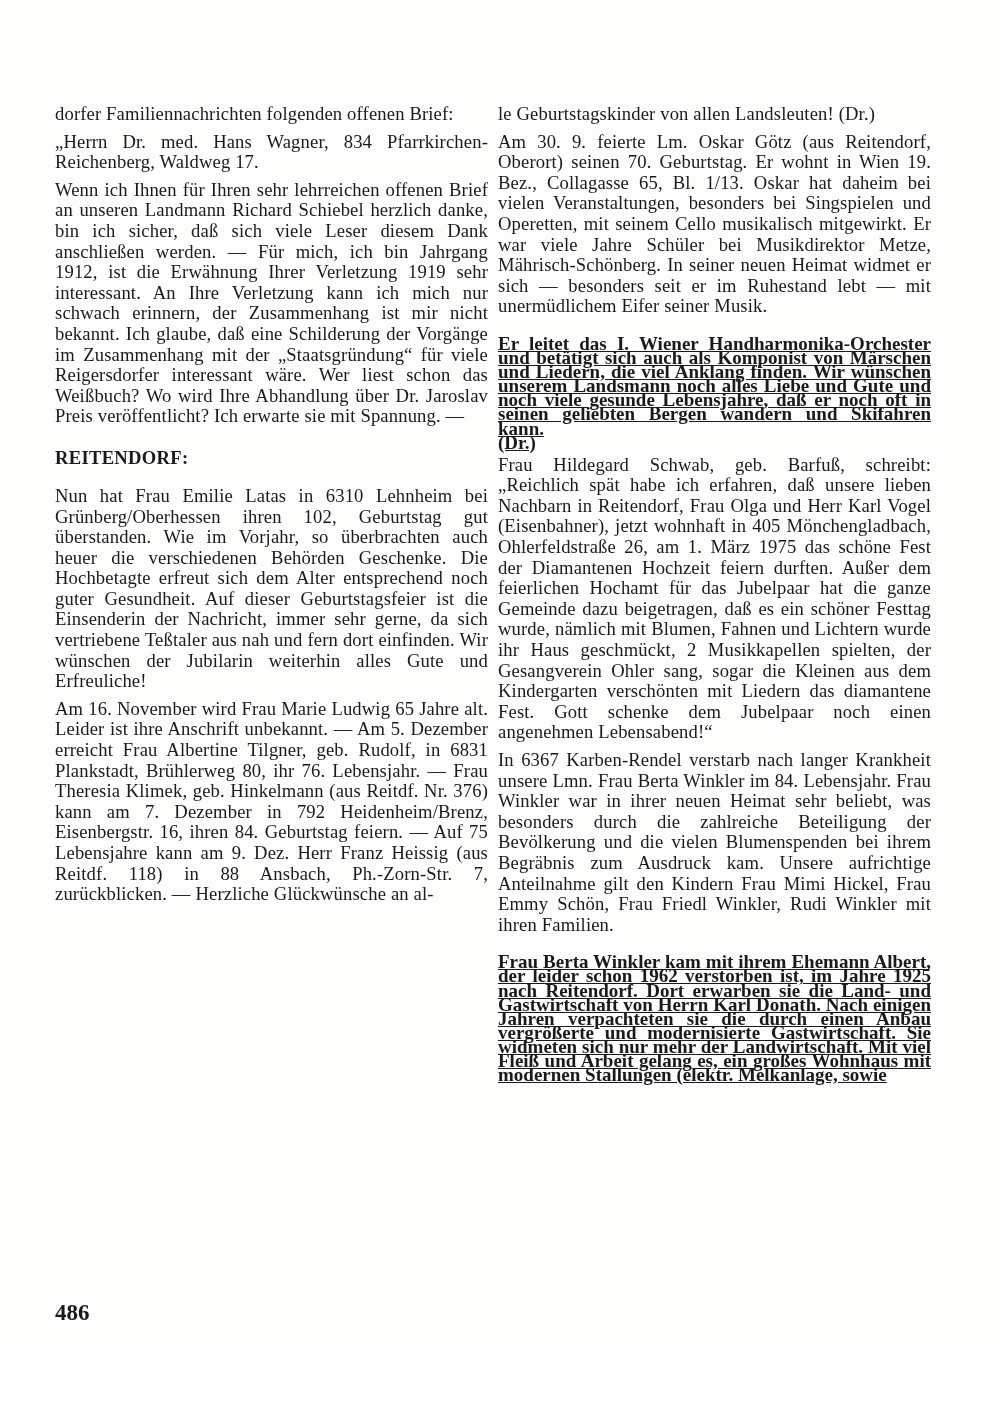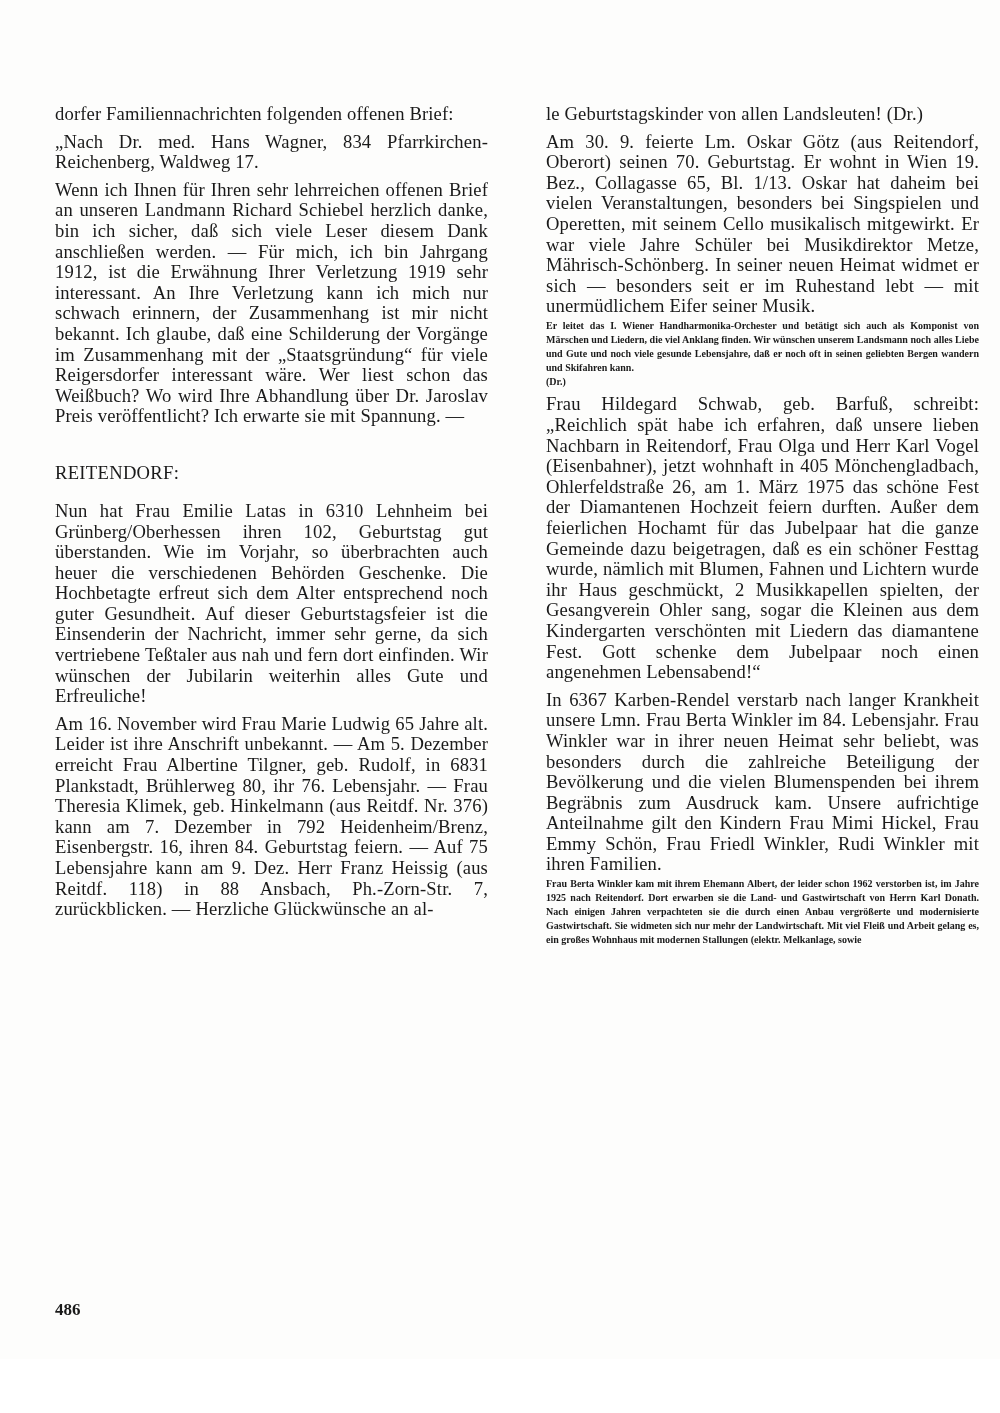--- a/index.html
+++ b/index.html
@@ -1,38 +1,38 @@
 <!DOCTYPE html>
 <html><head>
 <meta charset="utf-8">
 <style>
   html, body { margin: 0; padding: 0; background: #ffffff; }
   body { width: 1000px; height: 1413px; position: relative; overflow: hidden; color: #1a1a1a; }
   .page { position: absolute; left: 0; top: 0; width: 1000px; height: 1359px; background: #fdfdfc; }
   .col { position: absolute; top: 104px; width: 433px; font-family: "Liberation Serif", "DejaVu Serif", serif; }
   .col-left { left: 55px; }
-  .col-right { left: 546px; }
+  .col-right { left: 498px; }
   p { margin: 0; font-size: 18.6px; line-height: 20.6px; text-align: justify; text-align-last: left; hyphens: manual; letter-spacing: 0.15px; }
   p + p { margin-top: 7px; }
   p.tight { margin-top: 17px; }
   b { font-weight: normal; }
-  .heading { font-weight: normal; font-size: 18.6px; line-height: 22px; margin-top: 35px; margin-bottom: 8px; letter-spacing: 0.3px; }
-  .small { font-size: 10px; line-height: 14.1px; margin-top: 2px; font-weight: 600; letter-spacing: 0; }
+  .heading { font-weight: bold; font-size: 18.6px; line-height: 22px; margin-top: 20px; margin-bottom: 8px; letter-spacing: 0.3px; }
+  .small { font-size: 19px; line-height: 14.1px; margin-top: 20px; font-weight: 600; letter-spacing: 0; text-decoration: underline; }
   .small + p { margin-top: 5px; }
   .signoff-right { display: block; text-align: left; }
-  .page-number { position: absolute; left: 55px; top: 1300px; font-family: "Liberation Serif", "DejaVu Serif", serif; font-weight: bold; font-size: 17px; }
+  .page-number { position: absolute; left: 55px; top: 1300px; font-family: "Liberation Serif", "DejaVu Serif", serif; font-weight: bold; font-size: 23px; }
 </style>
 </head>
 <body>
 
 <div class="page">
 
   <div class="col col-left">
     <p>dorfer Familiennachrichten folgenden offenen Brief:</p>
-    <p><span>„Nach </span><b>Dr. med. Hans Wagner,</b><span> 834 Pfarrkirchen-Reichenberg, Waldweg 17.</span></p>
+    <p><span>„Herrn </span><b>Dr. med. Hans Wagner,</b><span> 834 Pfarrkirchen-Reichenberg, Waldweg 17.</span></p>
     <p>Wenn ich Ihnen für Ihren sehr lehrreichen offenen Brief an unseren Landmann Richard Schiebel herzlich danke, bin ich sicher, daß sich viele Leser diesem Dank anschließen werden. — Für mich, ich bin Jahrgang 1912, ist die Erwähnung Ihrer Verletzung 1919 sehr interessant. An Ihre Verletzung kann ich mich nur schwach erinnern, der Zusammenhang ist mir nicht bekannt. Ich glaube, daß eine Schilderung der Vorgänge im Zusammenhang mit der „Staatsgründung“ für viele Reigersdorfer interessant wäre. Wer liest schon das Weißbuch? Wo wird Ihre Abhandlung über Dr. Jaroslav Preis veröffentlicht? Ich erwarte sie mit Spannung. —</p>
 
     <div class="heading">REITENDORF:</div>
 
     <p class="tight"><span>Nun hat Frau </span><b>Emilie Latas</b><span> in 6310 Lehnheim bei Grünberg/Oberhessen ihren </span><b>102, Geburtstag</b><span> gut überstanden. Wie im Vorjahr, so überbrachten auch heuer die verschiedenen Behörden Geschenke. Die Hochbetagte erfreut sich dem Alter entsprechend noch guter Gesundheit. Auf dieser Geburtstagsfeier ist die Einsenderin der Nachricht, immer sehr gerne, da sich vertriebene Teßtaler aus nah und fern dort einfinden. Wir wünschen der Jubilarin weiterhin alles Gute und Erfreuliche!</span></p>
 
     <p><span>Am 16. November wird Frau </span><b>Marie Ludwig</b><span> 65 Jahre alt. Leider ist ihre Anschrift unbekannt. — Am 5. Dezember erreicht Frau </span><b>Albertine Tilgner,</b><span> geb. Rudolf, in 6831 Plankstadt, Brühlerweg 80, ihr 76. Lebensjahr. — Frau </span><b>Theresia Klimek,</b><span> geb. Hinkelmann (aus Reitdf. Nr. 376) kann am 7. Dezember in 792 Heidenheim/Brenz, Eisenbergstr. 16, ihren 84. Geburtstag feiern. — Auf 75 Lebensjahre kann am 9. Dez. Herr </span><b>Franz Heissig</b><span> (aus Reitdf. 118) in 88 Ansbach, Ph.-Zorn-Str. 7, zurückblicken. — Herzliche Glückwünsche an al-</span></p>
   </div>
 
   <div class="col col-right">

